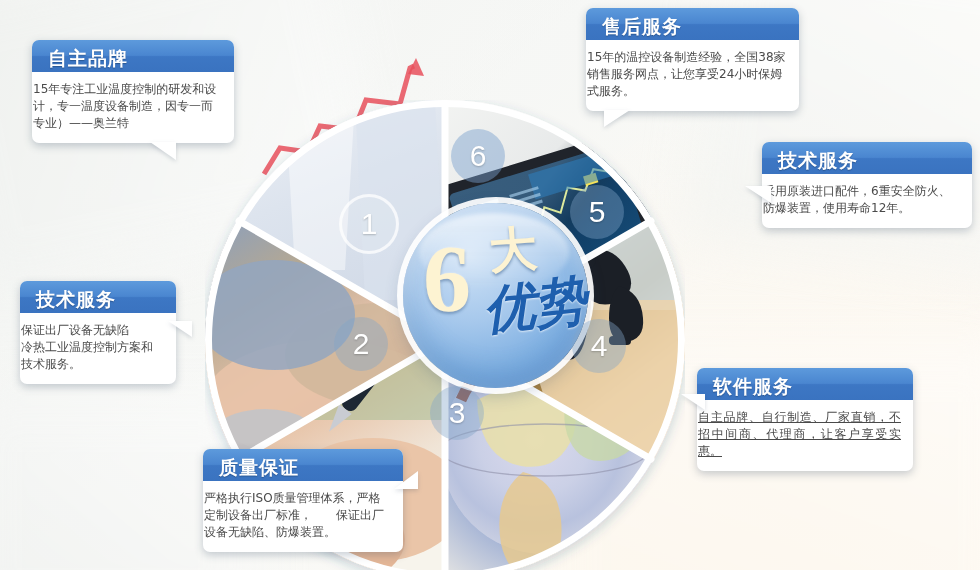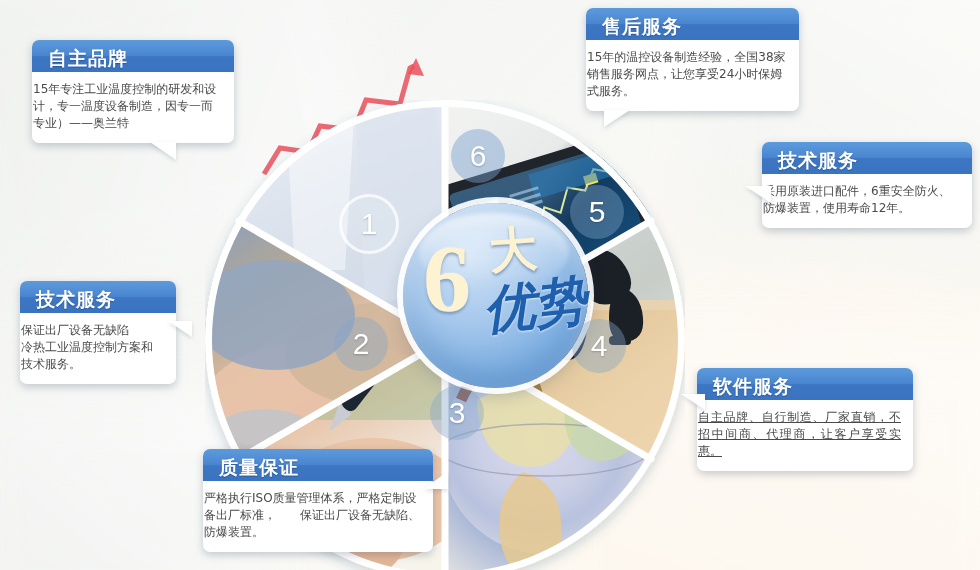--- a/index.html
+++ b/index.html
@@ -110,21 +110,21 @@
 
   #card-hw{left:762px;top:142px;width:210px;}
   #card-hw .tail{left:-17px;top:44px;border-width:0 26px 17px 0;border-color:transparent #ffffff transparent transparent;}
 
   #card-sw{left:697px;top:368px;width:216px;}
   #card-sw .tail{left:-16px;top:26px;border-width:0 24px 16px 0;border-color:transparent #ffffff transparent transparent;}
 
   #card-tech{left:20px;top:281px;width:156px;}
   #card-tech .tail{right:-16px;top:40px;border-width:16px 0 0 24px;border-color:#ffffff transparent transparent transparent;}
 
-  #card-qa{left:203px;top:449px;width:230px;}
+  #card-qa{left:203px;top:449px;width:200px;}
   #card-qa .tail{right:-15px;top:22px;border-width:0 0 18px 24px;border-color:transparent transparent #ffffff transparent;}
 
   
   #wheel{z-index:2;}
   #center{z-index:4;}
   .num{z-index:5;}
   .card{z-index:9;}
   .bgstreak{z-index:0;}
 </style>
 </head>

